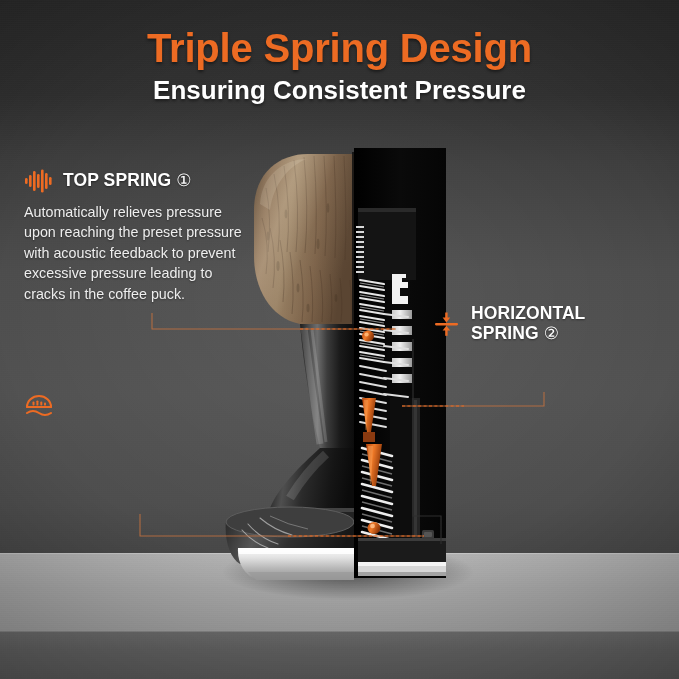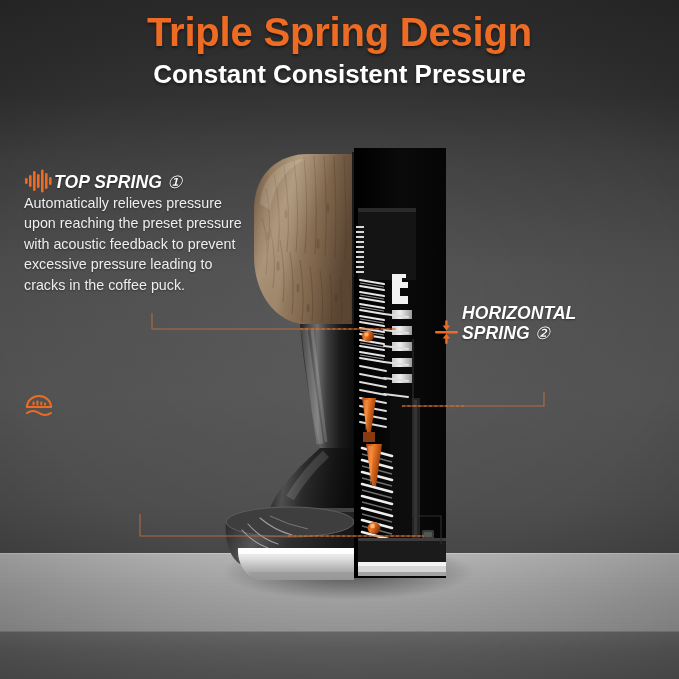--- a/index.html
+++ b/index.html
@@ -23,42 +23,42 @@
     background:radial-gradient(ellipse 90% 70% at 50% 45%,rgba(255,255,255,.055) 0%,rgba(0,0,0,0) 55%,rgba(0,0,0,.30) 100%);
     pointer-events:none;}
   #noise{position:absolute;inset:0;opacity:.16;pointer-events:none;
     background-image:
       repeating-linear-gradient(0deg,rgba(255,255,255,.035) 0 1px,rgba(0,0,0,.035) 1px 2px),
       repeating-linear-gradient(90deg,rgba(255,255,255,.025) 0 1px,rgba(0,0,0,.025) 1px 2px);}
 
   
   #header{position:absolute;top:0;left:0;width:100%;text-align:center;z-index:6;}
   #title{
-    margin:0;padding-top:10px;
+    margin:0;padding-top:26px;
     font-size:40px;font-weight:bold;letter-spacing:-.2px;
     color:#ED6B23;
     text-shadow:0 2px 3px rgba(0,0,0,.45);
   }
   #subtitle{
     margin:0;padding-top:4px;
     font-size:26px;font-weight:bold;color:#ffffff;
     text-shadow:0 2px 3px rgba(0,0,0,.45);
   }
 
   
   .callout{position:absolute;z-index:7;}
-  .callout-head{display:flex;align-items:flex-end;font-style:italic;}
+  .callout-head{display:flex;align-items:center;gap:9px;}
   .callout-ico{flex:0 0 auto;width:30px;height:24px;margin-top:1px;}
   .callout-title{
     font-size:17.5px;font-weight:bold;color:#ffffff;line-height:1.16;
     letter-spacing:.1px;text-shadow:0 1px 2px rgba(0,0,0,.45);
   }
   .num{font-weight:normal;font-size:17px;}
   .callout-body{
-    font-size:14.3px;line-height:1.43;color:#eeeeee;
+    margin-top:9px;font-size:14.3px;line-height:1.43;color:#eeeeee;
     text-shadow:0 1px 2px rgba(0,0,0,.40);
   }
   #callout-1{left:24px;top:168px;width:218px;}
   #callout-2{left:432px;top:303px;width:216px;}
   #callout-3{left:24px;top:392px;width:226px;}
 
   
   .leader{position:absolute;z-index:5;pointer-events:none;}
   #leader-1{left:150px;top:311px;width:250px;height:30px;}
   #leader-2{left:400px;top:390px;width:146px;height:32px;}
@@ -362,21 +362,21 @@
     <path d="M2,16 L64,16" fill="none" stroke="#ED6B23" stroke-width="1.1" stroke-dasharray="3 2.4" opacity="0.95"></path>
   </svg>
 
   <svg class="leader" id="leader-3" viewBox="0 0 290 34">
     <path d="M2,2 L2,24 L286,24" fill="none" stroke="#c2713f" stroke-width="1.1" opacity="0.85"></path>
     <path d="M150,24 L286,24" fill="none" stroke="#ED6B23" stroke-width="1.1" stroke-dasharray="3 2.4" opacity="0.95"></path>
   </svg>
 
   <div id="header">
     <h1 id="title">Triple Spring Design</h1>
-    <h2 id="subtitle">Constant Consistent Pressure</h2>
+    <h2 id="subtitle">Ensuring Consistent Pressure</h2>
   </div>
 
   <div class="callout" id="callout-1">
     <div class="callout-head">
       <span class="callout-ico">
         <svg width="30" height="24" viewBox="0 0 30 24">
           <g fill="#ED6B23">
             <rect x="1" y="9" width="2.6" height="6" rx="1.3"></rect>
             <rect x="5" y="6" width="2.6" height="12" rx="1.3"></rect>
             <rect x="9" y="2" width="2.6" height="20" rx="1.3"></rect>

